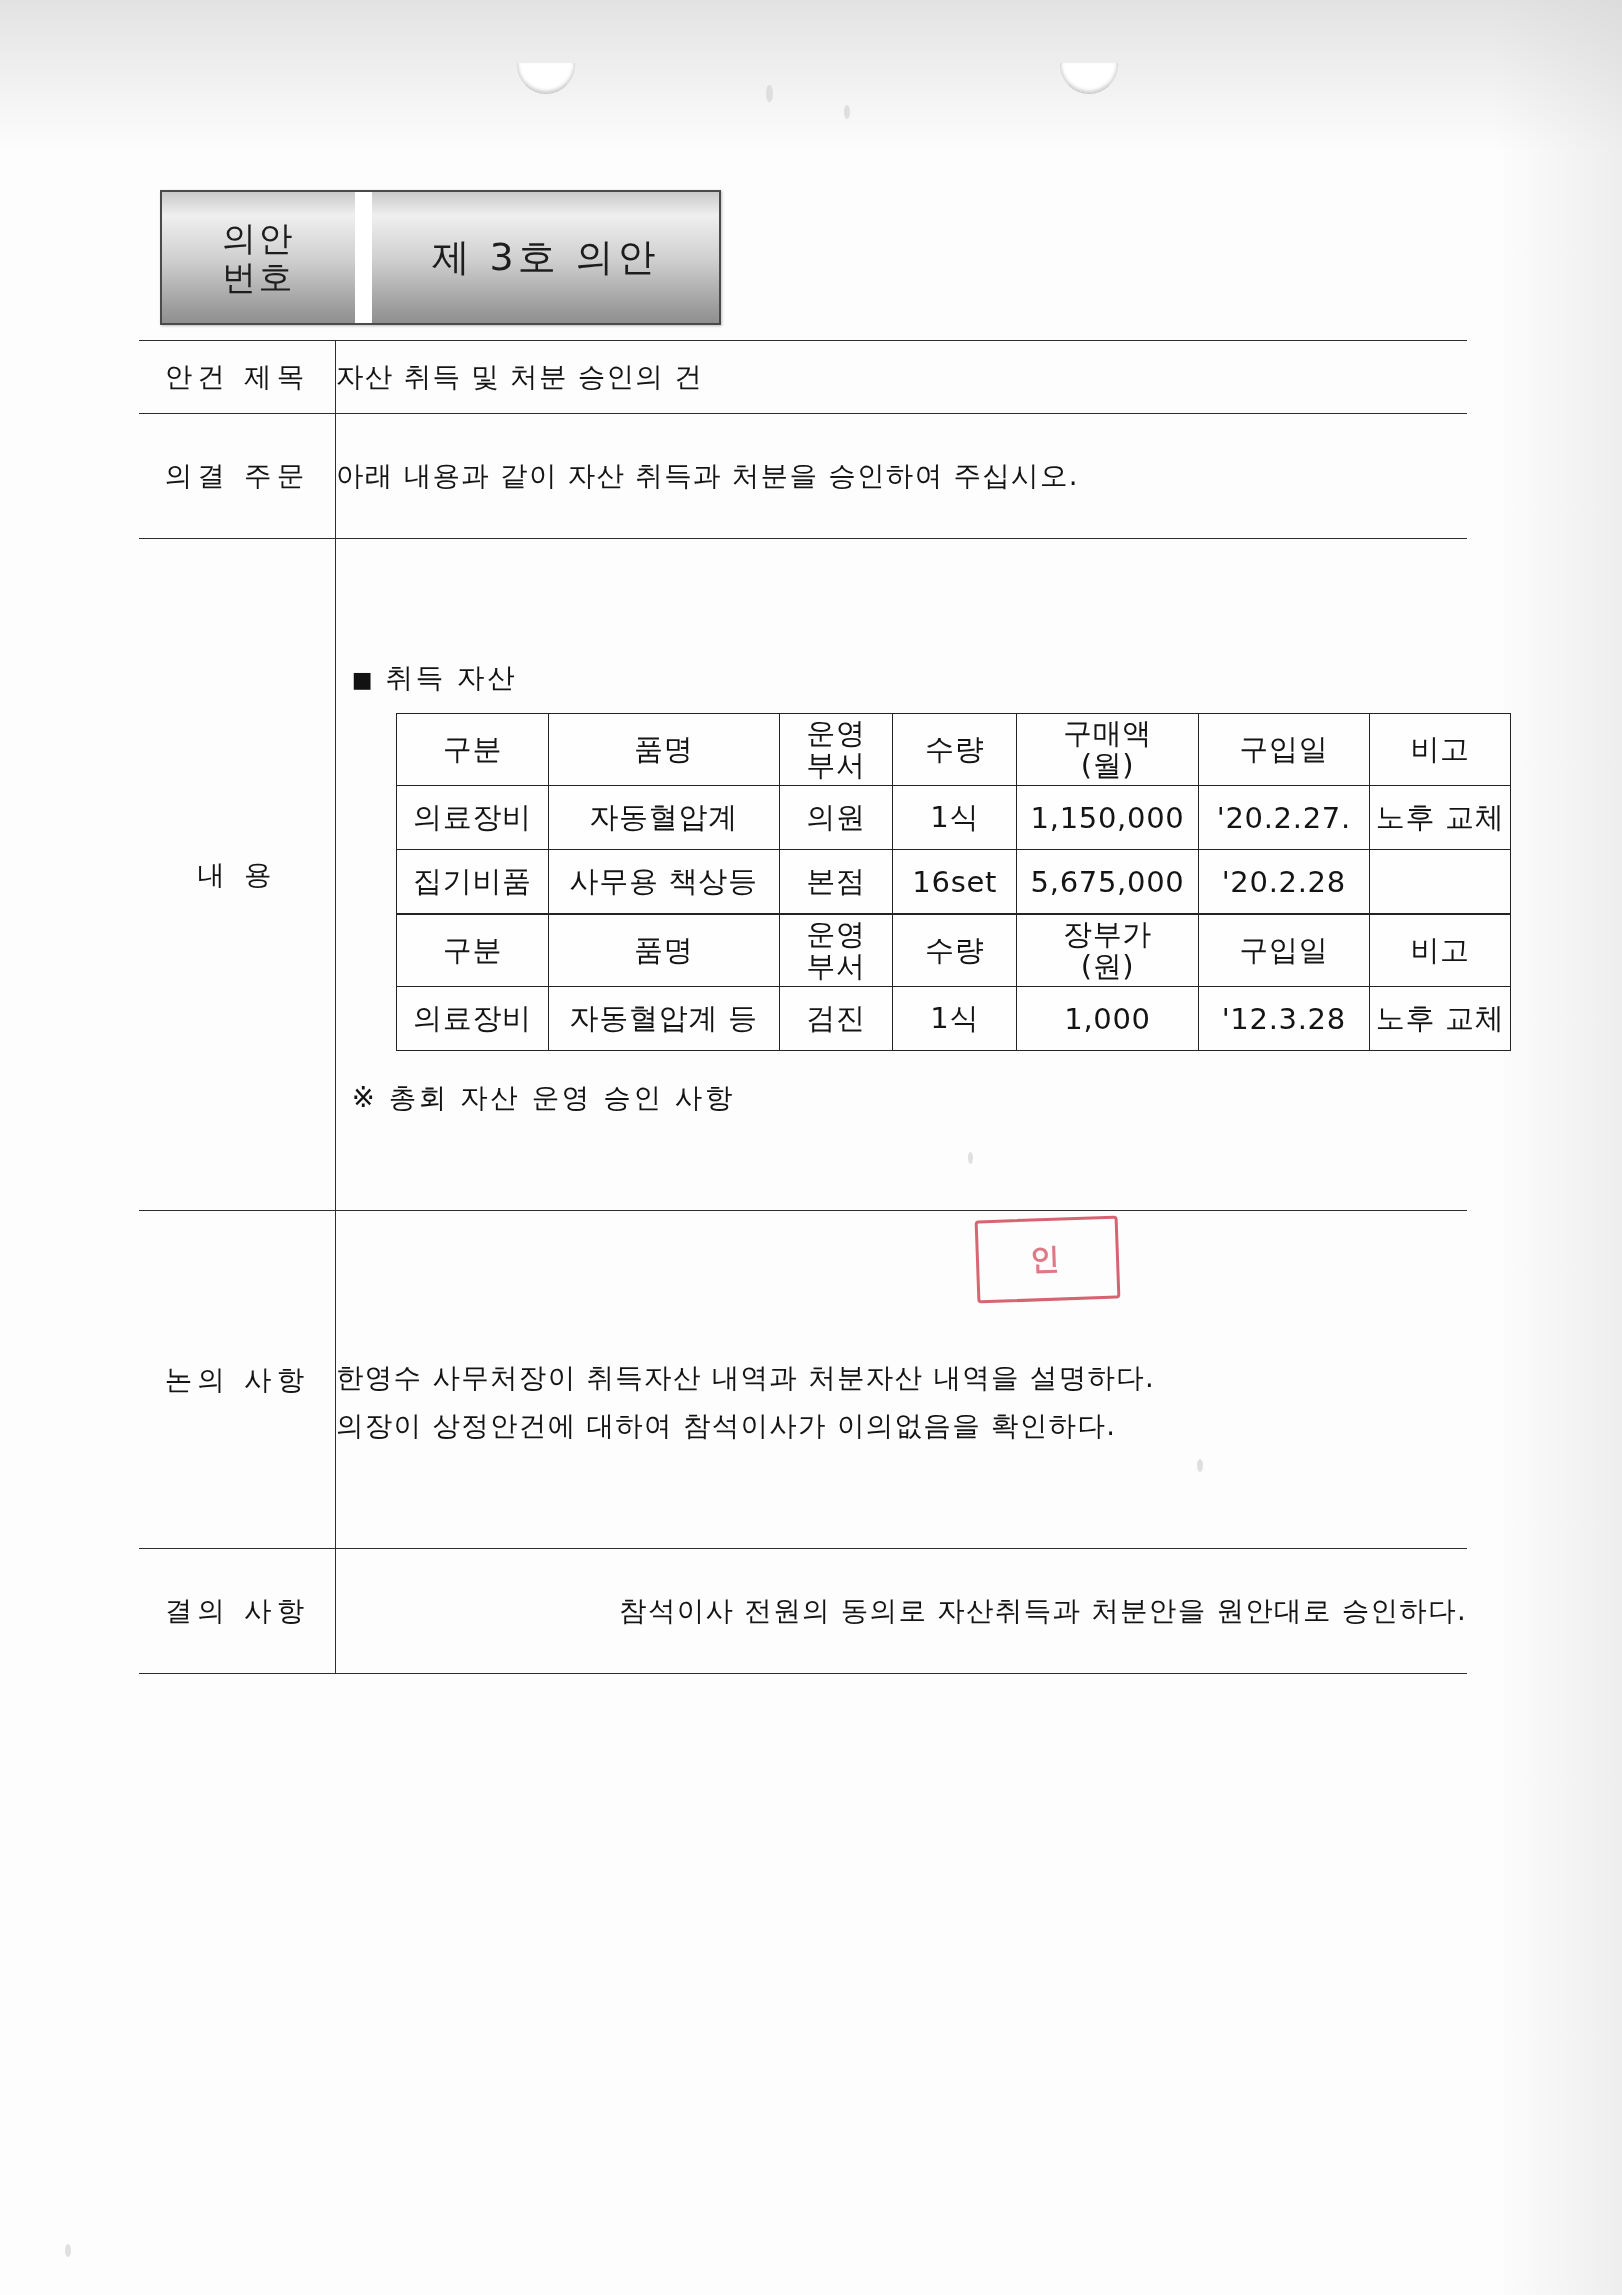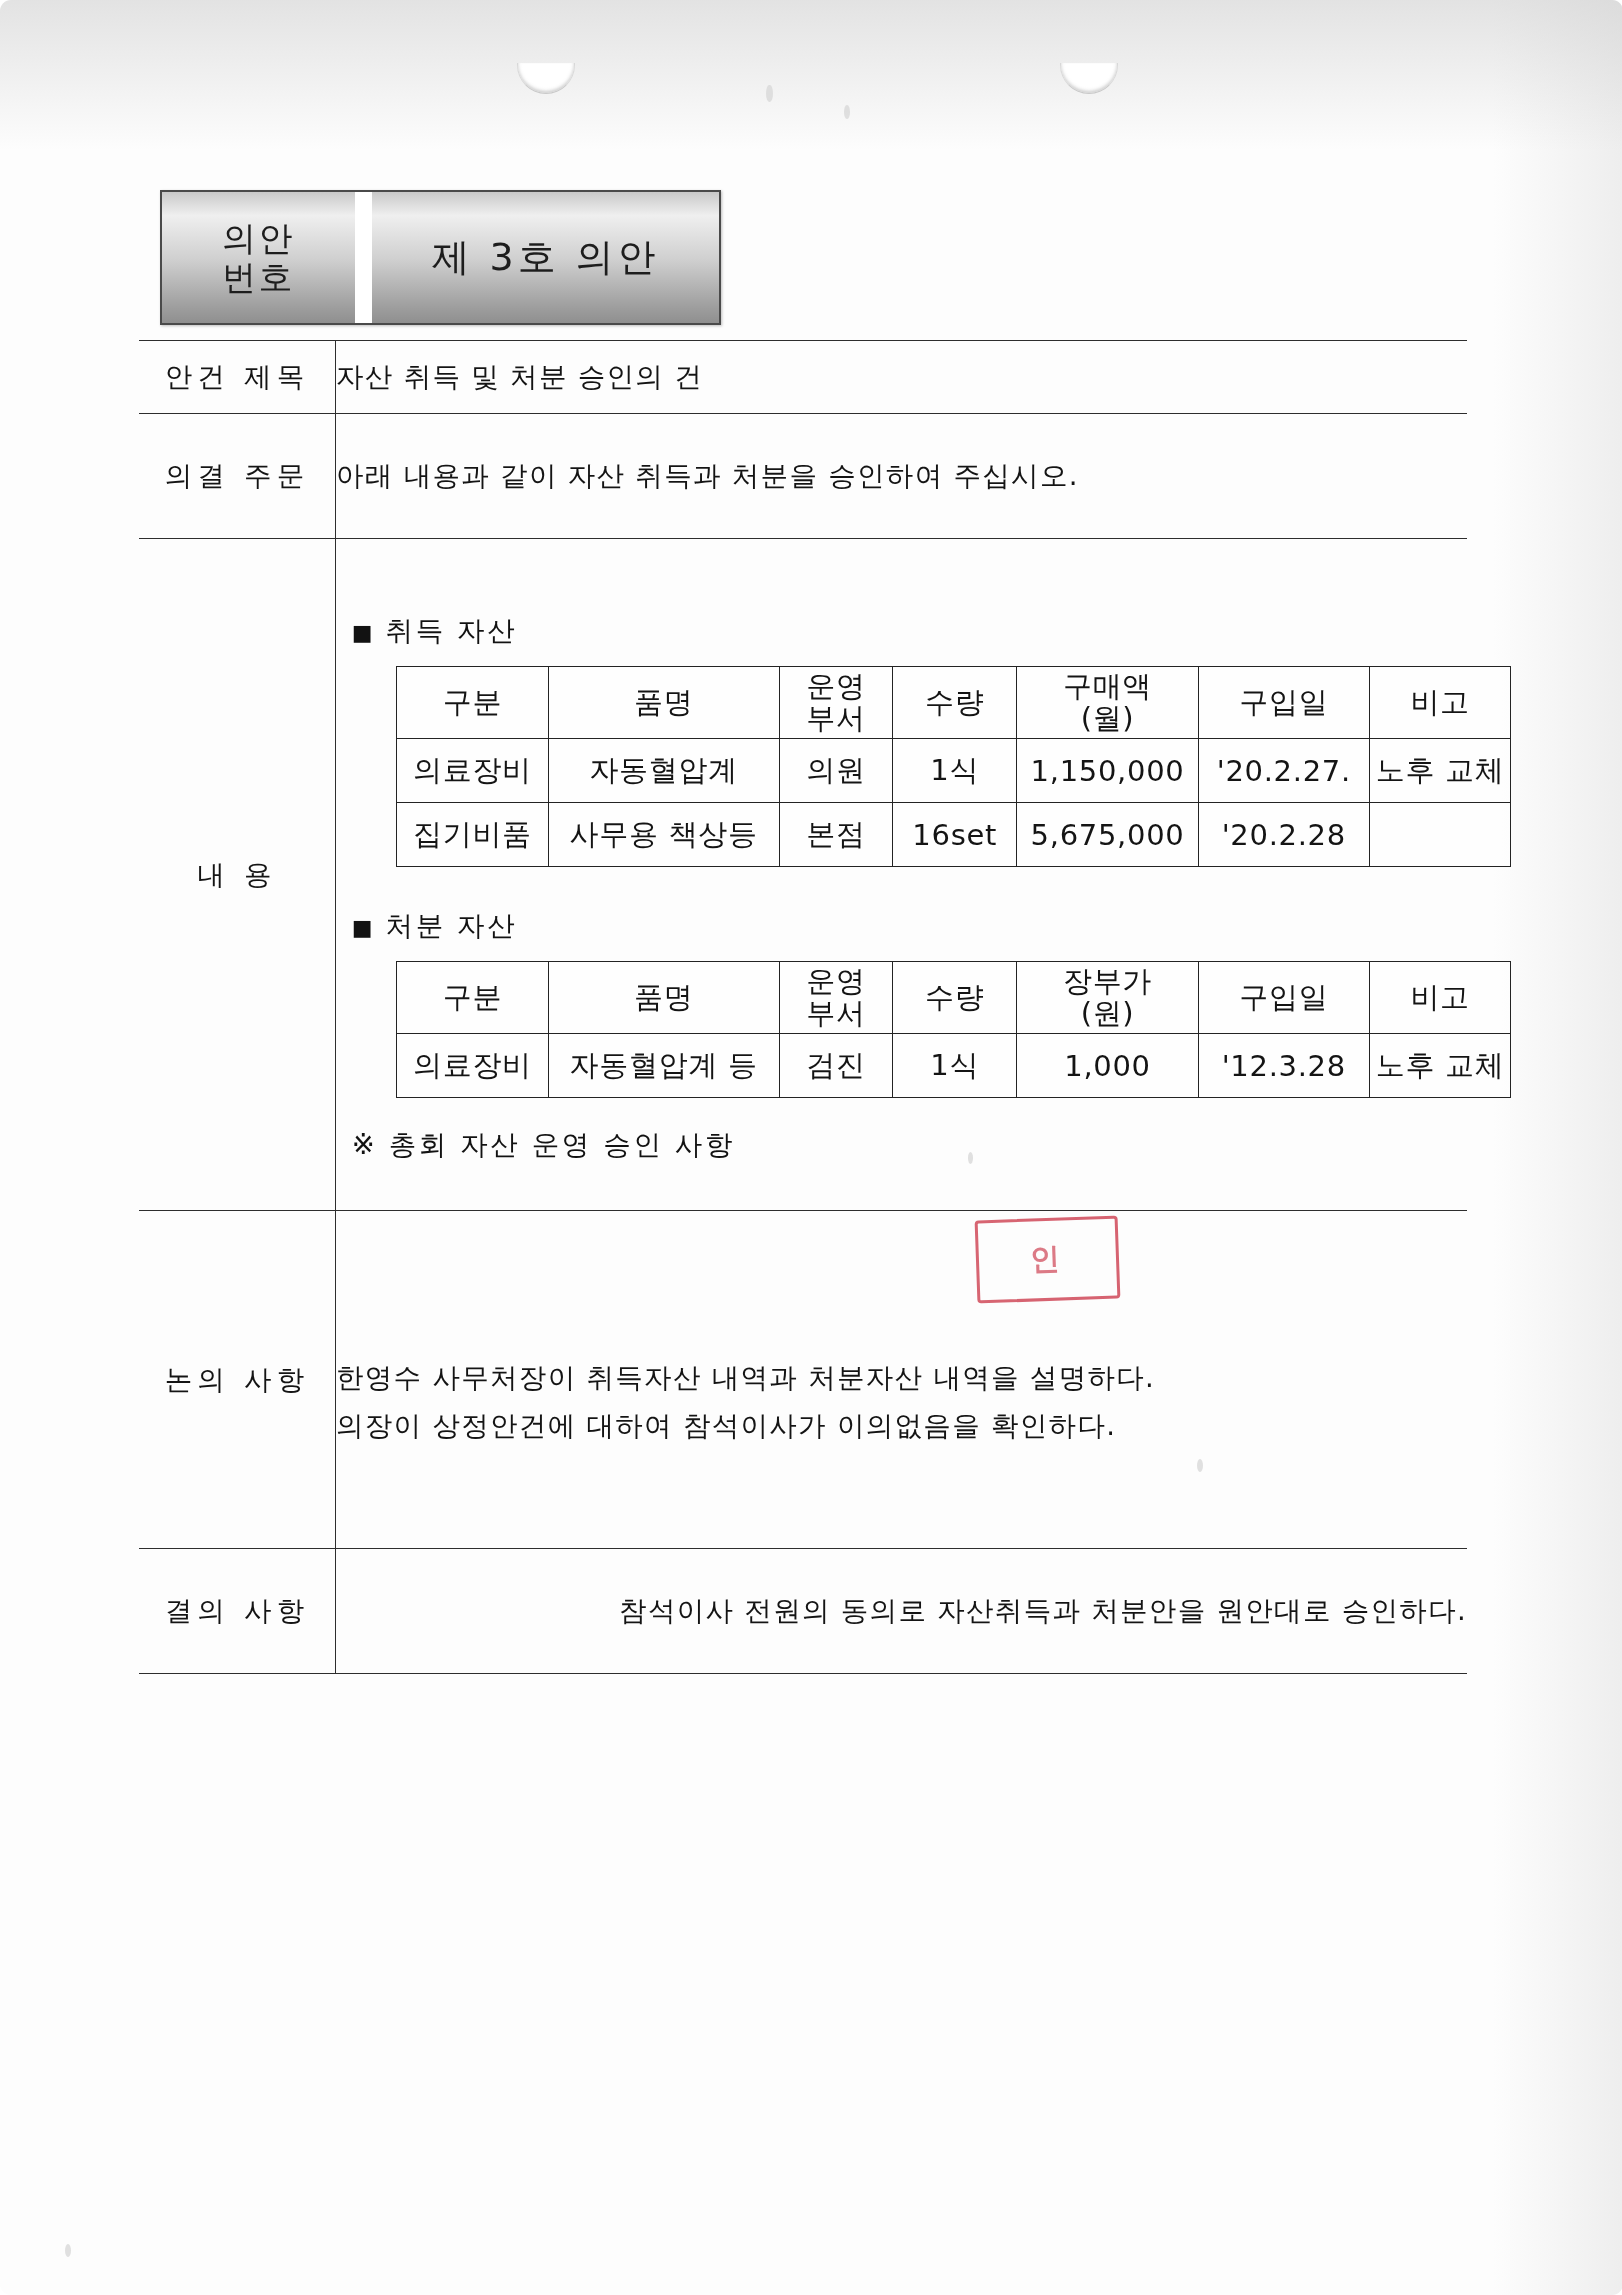--- a/index.html
+++ b/index.html
@@ -10,21 +10,20 @@
   body {
     font-family: "DejaVu Sans", "Liberation Sans", sans-serif;
     color: #111111;
   }
   .page {
     position: relative;
     width: 1623px;
     height: 2295px;
     background: #fdfdfd;
     overflow: hidden;
-    border-radius: 11px;
   }
   
   .scan-shade {
     position: absolute;
     inset: 0;
     background:
       linear-gradient(to bottom, rgba(205,205,205,0.55) 0px, rgba(255,255,255,0) 151px),
       linear-gradient(to right, rgba(255,255,255,0) 92%, rgba(225,225,225,0.55) 100%);
     pointer-events: none;
   }
@@ -272,23 +271,20 @@
                 <td>사무용 책상등</td>
                 <td>본점</td>
                 <td>16set</td>
                 <td class="num">5,675,000</td>
                 <td>'20.2.28</td>
                 <td></td>
               </tr>
             </tbody>
           </table>
 
-          <div class="section-head" style="margin-top:41px;">
-            <span class="sq">■</span><span>처분 자산</span>
-          </div>
 
           <table class="data-table">
             <thead>
               <tr>
                 <th class="col-gubun">구분</th>
                 <th class="col-item">품명</th>
                 <th class="col-dept">
                   <span>운영</span><br>
                   <span>부서</span>
                 </th>

